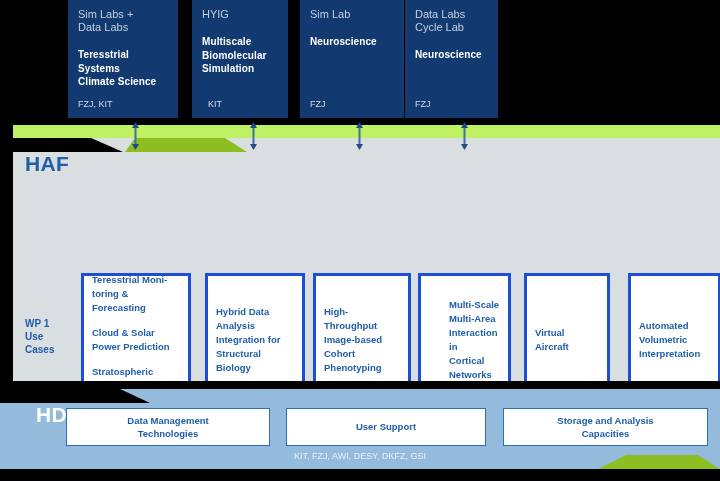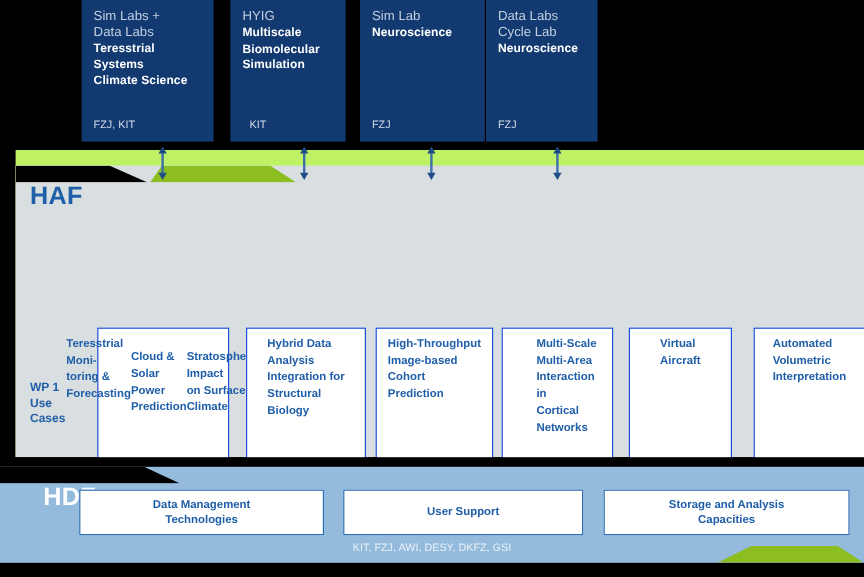--- a/index.html
+++ b/index.html
@@ -20,21 +20,21 @@
     box-sizing:border-box;
     padding:8px 10px 6px 10px;
     display:flex;flex-direction:column;
   }
   .lab-sub{
     color:#c3cfe0;font-size:11px;line-height:13px;font-weight:400;
     white-space:pre-line;
   }
   .lab-title{
     color:#ffffff;font-size:10px;font-weight:bold;line-height:13.5px;
-    white-space:pre-line;letter-spacing:.1px;
+    margin-top:14px;white-space:pre-line;letter-spacing:.1px;
   }
   .lab-inst{
     color:#d3dbe8;font-size:9px;font-weight:400;margin-top:auto;
     padding-bottom:3px;
   }
   .lab-inst.indent{padding-left:6px;}
 
   
   .haf-band{position:absolute;left:0;top:125px;width:720px;height:256px;background:#bef264;margin-left:13px;}
   .haf-bg{
@@ -58,23 +58,23 @@
     position:absolute;left:12px;
     color:#1F5EA8;font-size:10px;font-weight:bold;line-height:13px;
     white-space:pre-line;
   }
   #wp1-label{top:192px;}
   #wp2-label{top:308px;}
 
   
   .uc-box{
     position:absolute;top:148px;height:132px;
-    background:#ffffff;border:1px solid #1d4ed8;
+    background:#ffffff;border:3px solid #1d4ed8;
     box-sizing:border-box;padding:6px 8px 4px 8px;
-    display:flex;flex-direction:row;justify-content:center;
+    display:flex;flex-direction:column;justify-content:center;
   }
   .uc-title{
     color:#1F5EA8;font-size:9.5px;font-weight:bold;line-height:14px;
     white-space:pre-line;
   }
   .uc-title + .uc-title{margin-top:11px;}
   .uc-inst{
     position:absolute;left:8px;bottom:4px;
     color:#6E8CA8;font-size:8.5px;font-weight:400;
   }
@@ -219,21 +219,21 @@
 Integration for
 Structural
 Biology</div>
       <div class="uc-inst">HMGU, FZJ, KIT</div>
     </div>
 
     <div class="uc-box" style="left:300px;width:98px;">
       <div class="uc-title">High-Throughput
 Image-based
 Cohort
-Prediction</div>
+Phenotyping</div>
       <div class="uc-inst">FZJ, DKFZ</div>
     </div>
 
     <div class="uc-box" style="left:405px;width:93px;padding-left:28px;">
       <div class="uc-title">Multi-Scale
 Multi-Area
 Interaction in
 Cortical
 Networks</div>
       <div class="uc-inst">FZJ</div>

